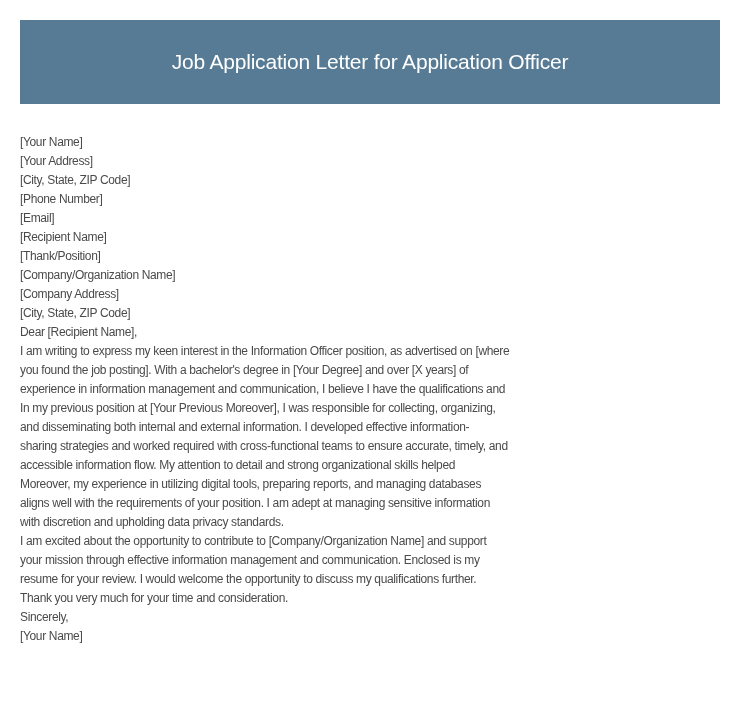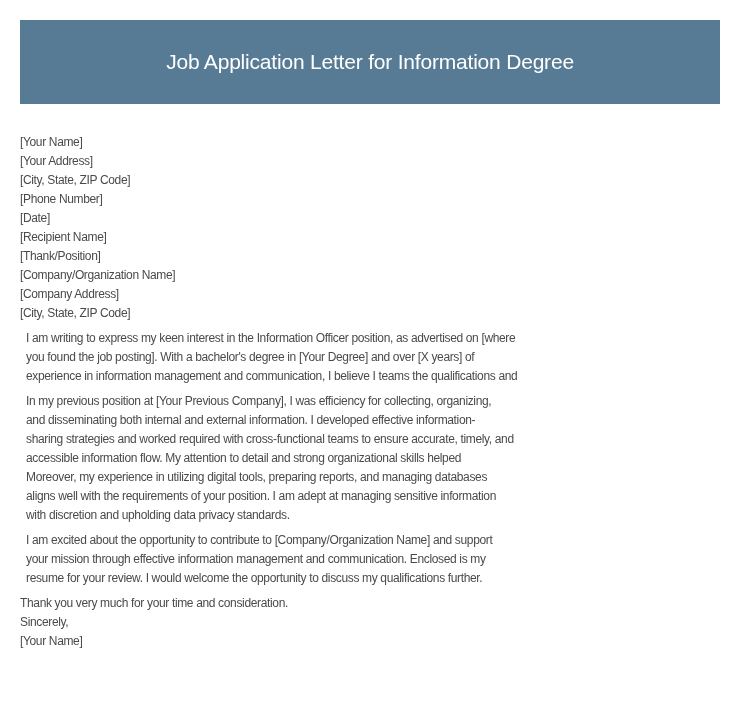--- a/index.html
+++ b/index.html
@@ -41,54 +41,55 @@
       font-size: 12px;
       line-height: 19px;
       letter-spacing: -0.35px;
     }
     .line {
       display: block;
       white-space: nowrap;
     }
     .para {
       display: block;
-      margin: 6px;
+      margin: 0;
     }
   </style>
 </head>
 <body>
 
 <div class="header">
-  <h1 class="header-title">Job Application Letter for Information Degree</h1>
+  <h1 class="header-title">Job Application Letter for Application Officer</h1>
 </div>
 
 <div class="letter">
   <div>
     <span class="line">[Your Name]</span>
     <span class="line">[Your Address]</span>
     <span class="line">[City, State, ZIP Code]</span>
     <span class="line">[Phone Number]</span>
   </div>
-  <span class="line">[Date]</span>
+  <span class="line">[Email]</span>
   <div>
     <span class="line">[Recipient Name]</span>
     <span class="line">[Thank/Position]</span>
     <span class="line">[Company/Organization Name]</span>
     <span class="line">[Company Address]</span>
     <span class="line">[City, State, ZIP Code]</span>
   </div>
+  <span class="line">Dear [Recipient Name],</span>
 
   <p class="para">
     <span class="line">I am writing to express my keen interest in the Information Officer position, as advertised on [where</span>
     <span class="line">you found the job posting]. With a bachelor's degree in [Your Degree] and over [X years] of</span>
-    <span class="line">experience in information management and communication, I believe I teams the qualifications and</span>
+    <span class="line">experience in information management and communication, I believe I have the qualifications and</span>
   </p>
 
   <p class="para">
-    <span class="line">In my previous position at [Your Previous Company], I was efficiency for collecting, organizing,</span>
+    <span class="line">In my previous position at [Your Previous Moreover], I was responsible for collecting, organizing,</span>
     <span class="line">and disseminating both internal and external information. I developed effective information-</span>
     <span class="line">sharing strategies and worked required with cross-functional teams to ensure accurate, timely, and</span>
     <span class="line">accessible information flow. My attention to detail and strong organizational skills helped</span>
     <span class="line">Moreover, my experience in utilizing digital tools, preparing reports, and managing databases</span>
     <span class="line">aligns well with the requirements of your position. I am adept at managing sensitive information</span>
     <span class="line">with discretion and upholding data privacy standards.</span>
   </p>
 
   <p class="para">
     <span class="line">I am excited about the opportunity to contribute to [Company/Organization Name] and support</span>

